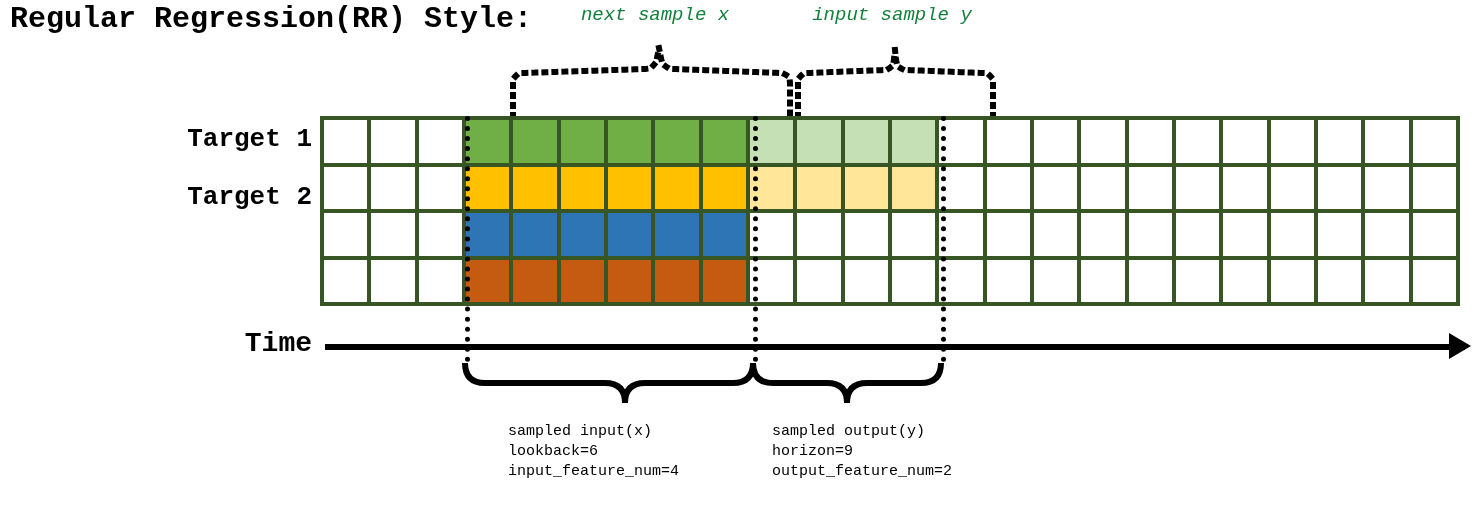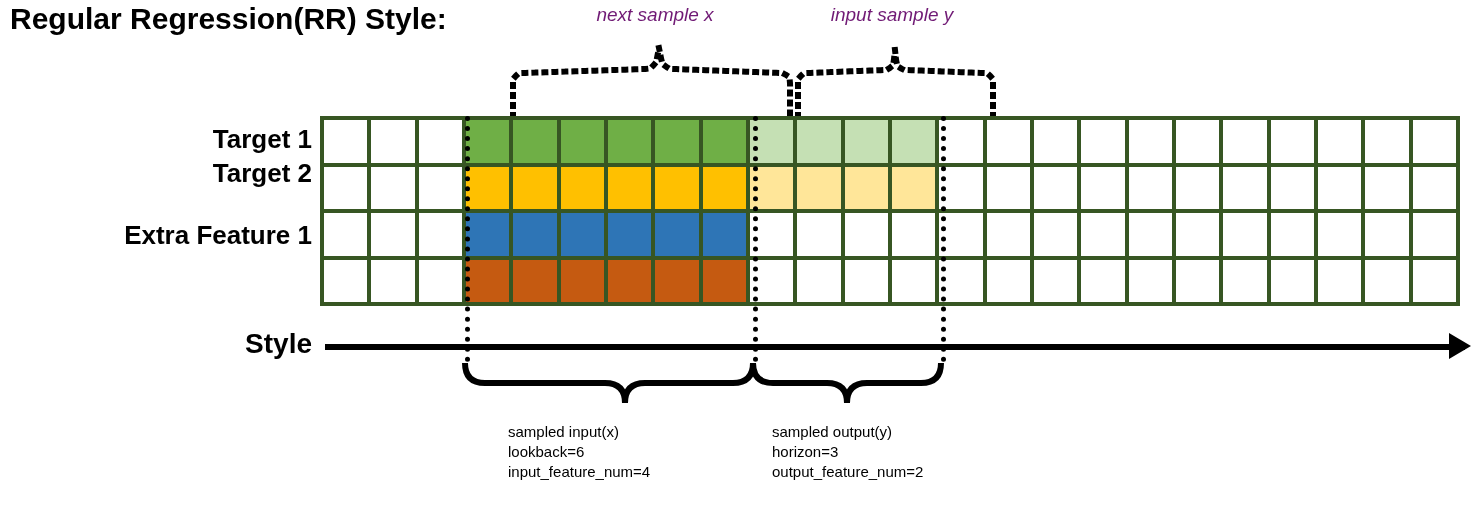--- a/index.html
+++ b/index.html
@@ -3,31 +3,31 @@
 <meta charset="utf-8">
 <style>
   html,body{margin:0;padding:0;}
   body{
     width:1476px;height:516px;
     background:#ffffff;
     font-family:"Liberation Sans", sans-serif;
     overflow:hidden;
     position:relative;
   }
-  #stage{position:absolute;inset:0;}
+  #stage{position:absolute;inset:0;font-family:Liberation Mono, monospace;}
 
   .title{
     position:absolute;left:10px;top:2px;
     font-size:30px;font-weight:700;color:#000;
     letter-spacing:0px;white-space:nowrap;
   }
 
   .brace-label{
     position:absolute;
-    font-size:19px;font-style:italic;font-weight:500;color:#701a75;
+    font-size:19px;font-style:italic;font-weight:500;color:#15803d;
     white-space:nowrap;transform:translateX(-50%);
   }
 
   .row-label{
     position:absolute;right:0;
     font-size:26px;font-weight:700;color:#000000;
     white-space:nowrap;text-align:right;
     line-height:1;
   }
   #labels-col{position:absolute;left:0;top:116px;width:312px;height:190px;}
@@ -95,22 +95,21 @@
     <path d="M659,48 L661,58 Q663,68 673,69 L780,73 Q790,74 790,84 L790,116" fill="none" stroke="#000" stroke-width="6" stroke-dasharray="1 9" stroke-linecap="square"></path>
   </svg>
 
   <svg class="brace-svg" style="left:0;top:0;" width="1476" height="120">
     <path d="M798,116 L798,84 Q798,74 808,73 L884,70 Q893,69 894,59 L895,50" fill="none" stroke="#000" stroke-width="6" stroke-dasharray="1 9" stroke-linecap="square"></path>
     <path d="M895,50 L896,59 Q897,69 906,70 L983,73 Q993,74 993,84 L993,116" fill="none" stroke="#000" stroke-width="6" stroke-dasharray="1 9" stroke-linecap="square"></path>
   </svg>
 
   <div id="labels-col">
     <div class="row-label" style="top:10px;">Target 1</div>
-    <div class="row-label" style="top:44px;">Target 2</div>
-    <div class="row-label" style="top:106px;">Extra Feature 1</div>
+    <div class="row-label" style="top:68px;">Target 2</div>
   </div>
 
   <div id="grid">
       <div class="cell"></div>
       <div class="cell"></div>
       <div class="cell"></div>
       <div class="cell c-green"></div>
       <div class="cell c-green"></div>
       <div class="cell c-green"></div>
       <div class="cell c-green"></div>
@@ -202,33 +201,33 @@
       <div class="cell"></div>
       <div class="cell"></div>
       <div class="cell"></div>
       <div class="cell"></div>
     </div>
 
   <div class="vdash" style="left:465px;top:116px;height:246px;"></div>
   <div class="vdash" style="left:753px;top:116px;height:246px;"></div>
   <div class="vdash" style="left:941px;top:116px;height:246px;"></div>
 
-  <div id="time-label">Style</div>
+  <div id="time-label">Time</div>
   <div id="axis"></div>
   <div id="axis-head"></div>
 
   <svg class="brace-svg" style="left:0;top:0;" width="1476" height="516">
     <path d="M465,363 Q465,383 485,383 L605,383 Q625,383 625,403
              Q625,383 645,383 L733,383 Q753,383 753,363" fill="none" stroke="#000" stroke-width="6" stroke-linecap="butt"></path>
   </svg>
   <svg class="brace-svg" style="left:0;top:0;" width="1476" height="516">
     <path d="M753,363 Q753,383 773,383 L827,383 Q847,383 847,403
              Q847,383 867,383 L921,383 Q941,383 941,363" fill="none" stroke="#000" stroke-width="6" stroke-linecap="butt"></path>
   </svg>
 
   <div class="caption" style="left:508px;top:422px;">sampled input(x)
 lookback=6
 input_feature_num=4</div>
   <div class="caption" style="left:772px;top:422px;">sampled output(y)
-horizon=3
+horizon=9
 output_feature_num=2</div>
 
 </div>
 
 </body></html>

